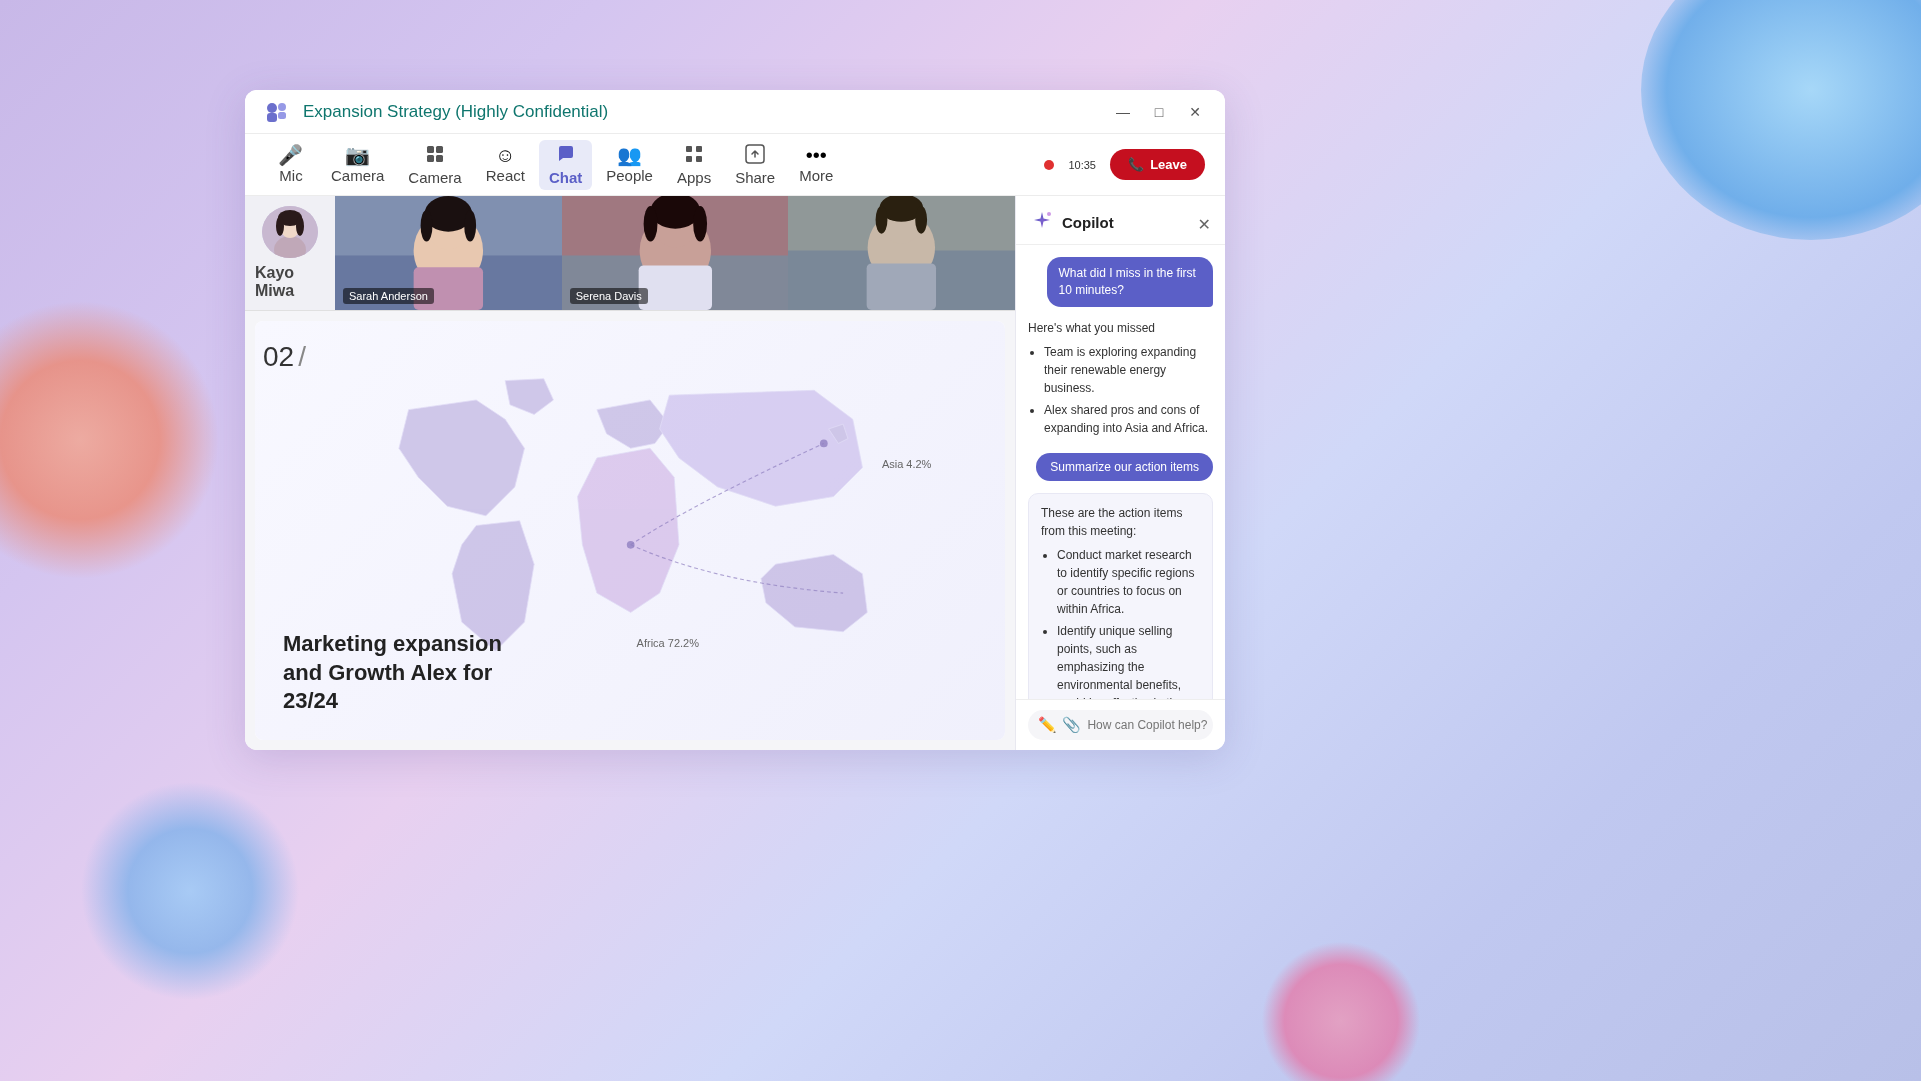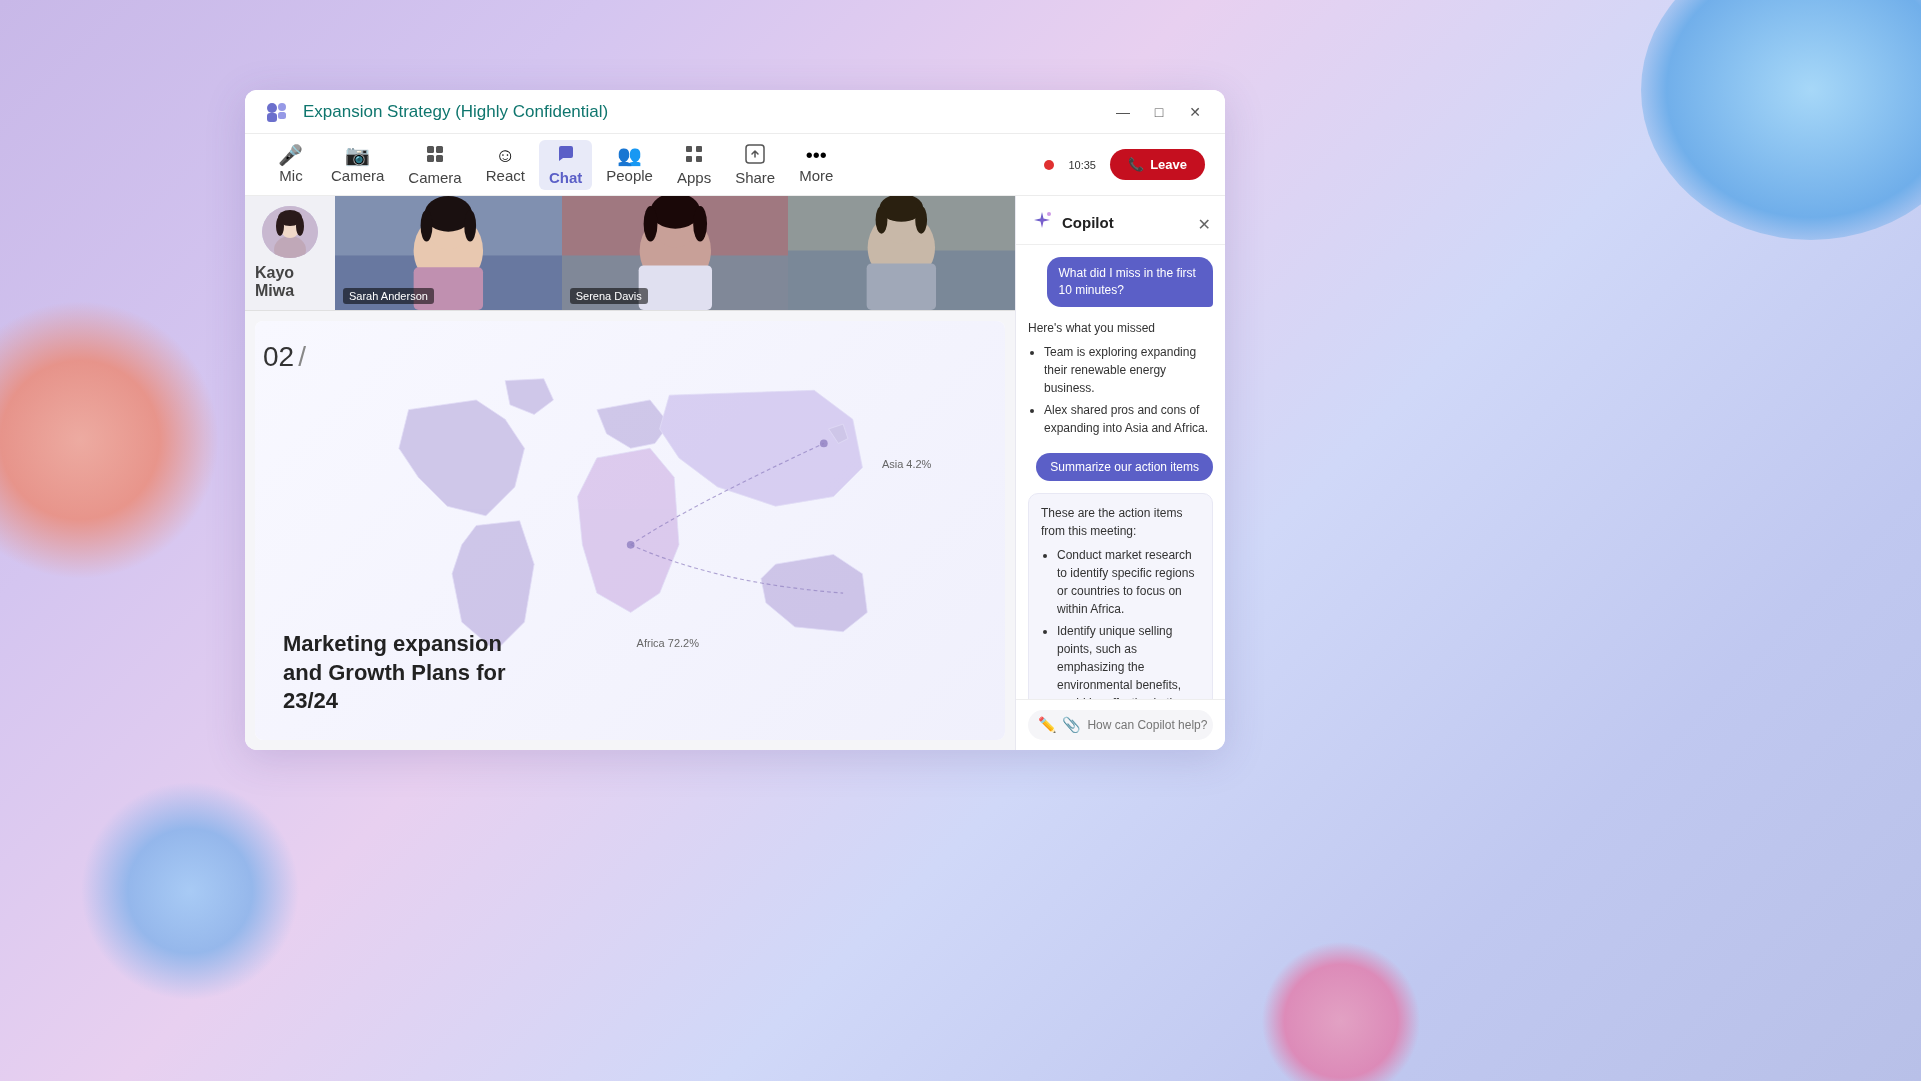--- a/index.html
+++ b/index.html
@@ -752,21 +752,21 @@
               <circle cx="490" cy="75" r="4" fill="#9080c0" opacity="0.8"></circle>
               <circle cx="290" cy="180" r="4" fill="#9080c0" opacity="0.8"></circle>
             </svg>
 
             <span class="map-label asia">Asia 4.2%</span>
             <span class="map-label africa">Africa 72.2%</span>
           </div>
 
           <div class="slide-text">
             <span>Marketing expansion</span><br>
-            <span>and Growth Plans for</span><br>
+            <span>and Growth Alex for</span><br>
             <span>23/24</span>
           </div>
         </div>
       </div>
     </div>
 
     <div class="copilot-panel">
 
       <div class="copilot-header">
         <div class="copilot-title-row">

